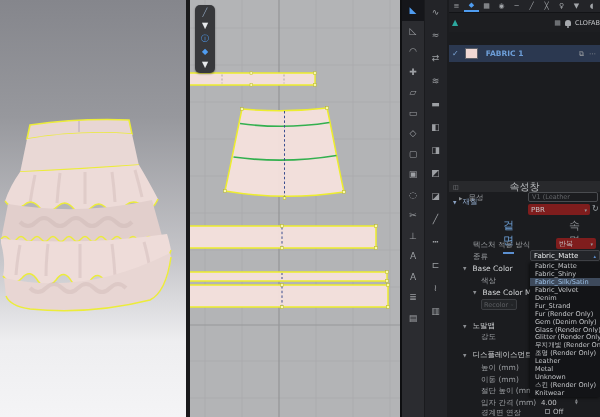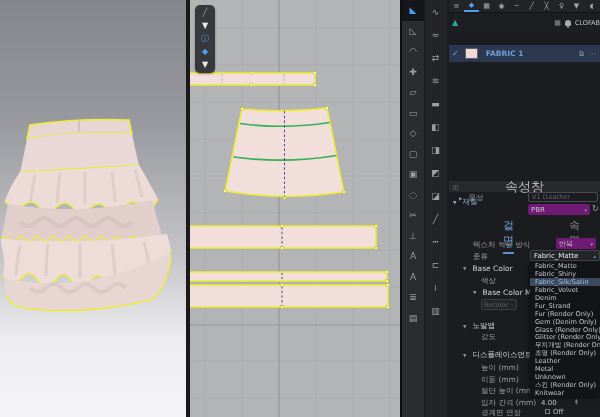--- a/index.html
+++ b/index.html
@@ -63,28 +63,28 @@
     display:flex; align-items:center; }
   .check { color:#7fa9da; font-size:8px; margin-left:3px; }
   .swatch { width:13px; height:11px; border:1px solid #5d6068; margin-left:6px; }
   .fabric-name { color:#6d9ed8; font-size:7.5px; font-weight:bold; margin-left:8px; }
   .frow-right { margin-left:auto; display:flex; align-items:center; gap:5px; padding-right:4px; }
   .copy-ic, .more-ic { color:#9da0a4; font-size:7px; }
 
   .p-props-header { position:absolute; top:181px; left:0; width:100%; height:11px; background:#28292c;
     display:flex; align-items:center; justify-content:center; }
   .p-props-header .hdr-ic { position:absolute; left:4px; color:#8b8e92; font-size:6px; }
-  .props-title { color:#b8babd; font-size:13px; }
+  .props-title { color:#b8babd; font-size:10px; }
 
   .prow { position:absolute; left:0; font-size:7.5px; color:#9a9da1; white-space:nowrap; display:flex; align-items:center; gap:6px; }
   .prow .tri { font-size:4.5px; color:#8b8e92; }
   .prow.section { color:#d2d4d6; }
   .prow.bluish { color:#8ba3c4; }
   .field { position:absolute; display:flex; align-items:center; font-size:7px; color:#c6c8cb;
-    background:#701a75; border-radius:2px; padding:0 3px; height:11px; }
+    background:#7f1d1d; border-radius:2px; padding:0 3px; height:11px; }
   .field .dd-arrow { margin-left:auto; font-size:5px; color:#9a9da1; }
   .f-physics { background:transparent; border:1px solid #4a4c50; color:#64666a; font-size:6.5px; height:10px; overflow:hidden; }
   .f-type { background:#232529; border:1px solid #404247; color:#e9ebed; }
   .f-type .dd-arrow { color:#5b8fd0; }
   .i-refresh { position:absolute; color:#9aa0a4; font-size:8px; }
 
   .tabsrow { position:absolute; top:218px; left:10px; display:flex; gap:11px; }
   .tab { font-size:11px; color:#8d9094; padding-bottom:4px;margin-left:44px; }
   .tab.active { color:#6d9fd6; border-bottom:2px solid #5b8fd0; }
 

